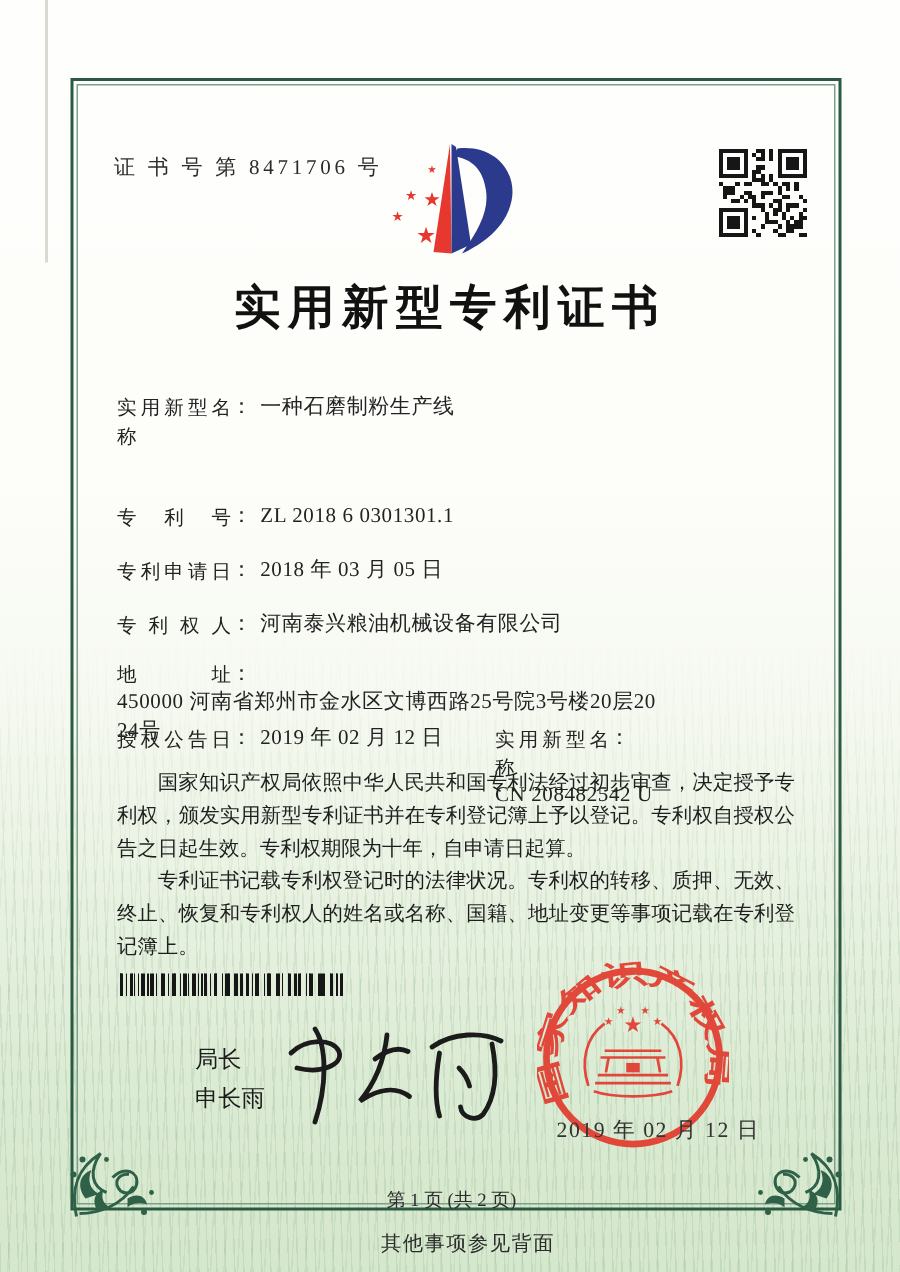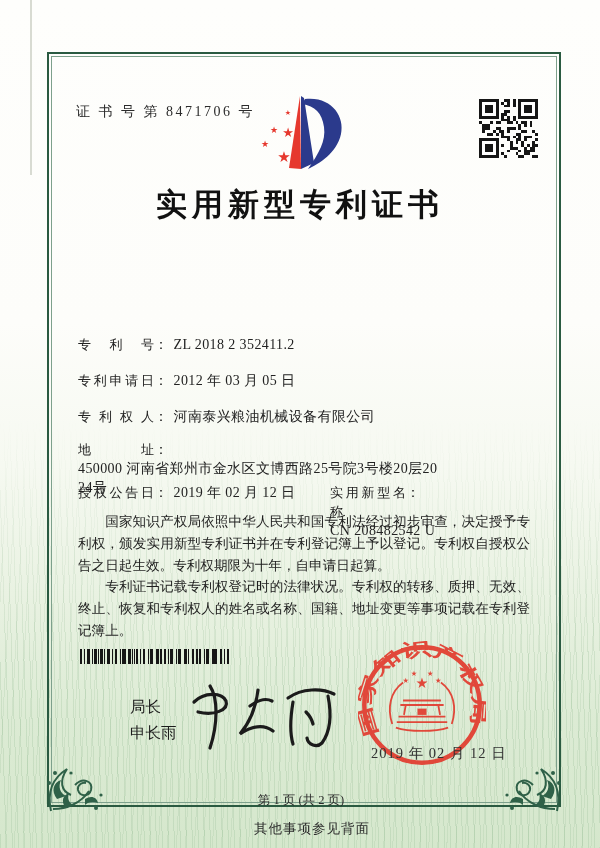--- a/index.html
+++ b/index.html
@@ -226,27 +226,31 @@
       <rect x="14" y="0" width="7" height="7" fill="#161616"></rect>
       <rect x="15" y="1" width="5" height="5" fill="#fff"></rect>
       <rect x="16" y="2" width="3" height="3" fill="#161616"></rect>
       <rect x="0" y="14" width="7" height="7" fill="#161616"></rect>
       <rect x="1" y="15" width="5" height="5" fill="#fff"></rect>
       <rect x="2" y="16" width="3" height="3" fill="#161616"></rect>
     </svg>
 
   <div class="title">实用新型专利证书</div>
 
+  <div class="frow" style="top:262px">
+    <span class="flab">实用新型名称</span><span class="fcolon">：</span>
+    <span class="fval">一种石磨制粉生产线</span>
+  </div>
   <div class="frow" style="top:335px">
     <span class="flab">专利号</span><span class="fcolon">：</span>
-    <span class="fval">ZL 2018 2 352411.2</span>
+    <span class="fval">ZL 2018 6 0301301.1</span>
   </div>
   <div class="frow" style="top:371px">
     <span class="flab">专利申请日</span><span class="fcolon">：</span>
-    <span class="fval">2012 年 03 月 05 日</span>
+    <span class="fval">2018 年 03 月 05 日</span>
   </div>
   <div class="frow" style="top:407px">
     <span class="flab">专利权人</span><span class="fcolon">：</span>
     <span class="fval">河南泰兴粮油机械设备有限公司</span>
   </div>
   <div class="frow" style="top:440px">
     <span class="flab">地址</span><span class="fcolon">：</span>
     <span class="fval addr">450000 河南省郑州市金水区文博西路25号院3号楼20层2024号</span>
   </div>
   <div class="frow" style="top:483px">

